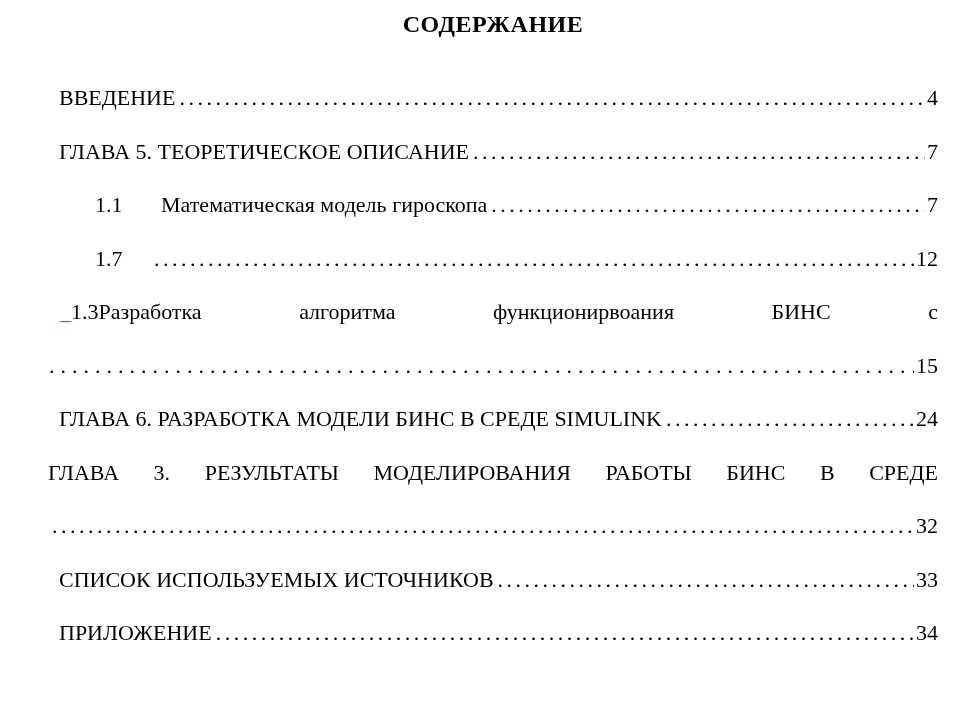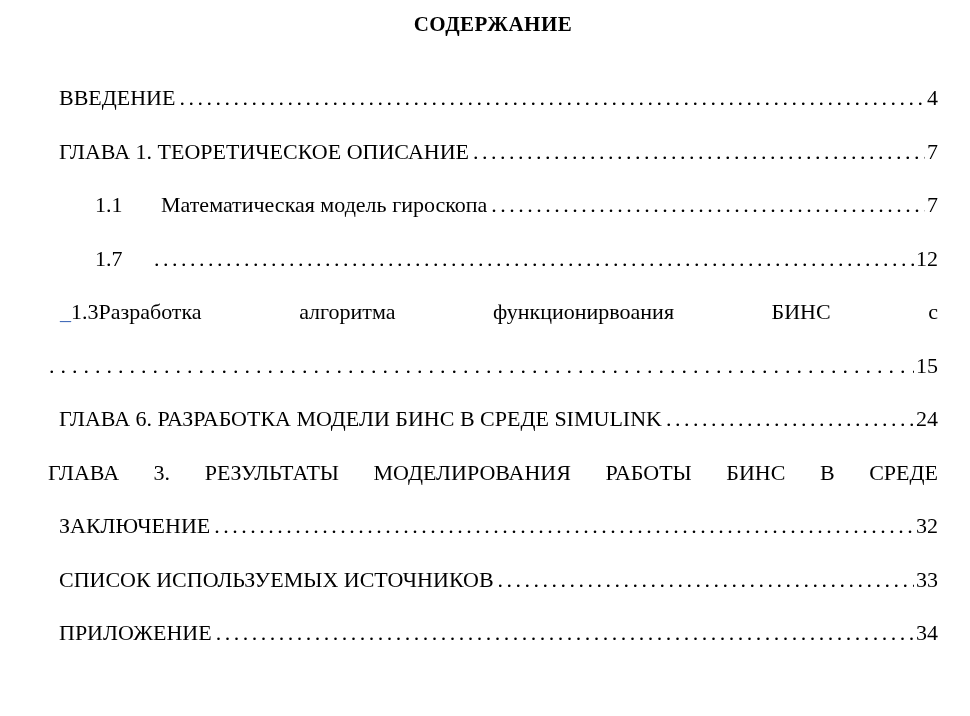--- a/index.html
+++ b/index.html
@@ -17,21 +17,21 @@
   }
   .page {
     box-sizing: border-box;
     width: 970px;
     height: 716px;
     padding: 6px 32px 0 48px;
   }
   .doc-title {
     margin: 0;
     text-align: center;
-    font-size: 21px;
+    font-size: 24px;
     font-weight: bold;
     line-height: 36px;
     letter-spacing: 0.5px;
   }
   .toc {
     margin-top: 29px;
   }
   .row {
     display: flex;
     align-items: baseline;
@@ -85,21 +85,21 @@
 
   <div class="toc">
 
     <div class="row">
       <span class="t">ВВЕДЕНИЕ</span>
       <span class="leader"></span>
       <span class="pg">4</span>
     </div>
 
     <div class="row">
-      <span class="t">ГЛАВА 1. ТЕОРЕТИЧЕСКОЕ ОПИСАНИЕ</span>
+      <span class="t">ГЛАВА 5. ТЕОРЕТИЧЕСКОЕ ОПИСАНИЕ</span>
       <span class="leader"></span>
       <span class="pg">7</span>
     </div>
 
     <div class="row sub">
       <span class="num">1.1</span>
       <span class="t">Математическая модель гироскопа</span>
       <span class="leader"></span>
       <span class="pg">7</span>
     </div>
@@ -120,21 +120,20 @@
     <div class="row">
       <span class="t">ГЛАВА 6. РАЗРАБОТКА МОДЕЛИ БИНС В СРЕДЕ SIMULINK</span>
       <span class="leader"></span>
       <span class="pg">24</span>
     </div>
 
     <div class="just"><span>ГЛАВА 3. РЕЗУЛЬТАТЫ МОДЕЛИРОВАНИЯ РАБОТЫ БИНС В СРЕДЕ</span></div>
 
 
     <div class="row">
-      <span class="t">ЗАКЛЮЧЕНИЕ</span>
       <span class="leader"></span>
       <span class="pg">32</span>
     </div>
 
     <div class="row">
       <span class="t">СПИСОК ИСПОЛЬЗУЕМЫХ ИСТОЧНИКОВ</span>
       <span class="leader"></span>
       <span class="pg">33</span>
     </div>
 

